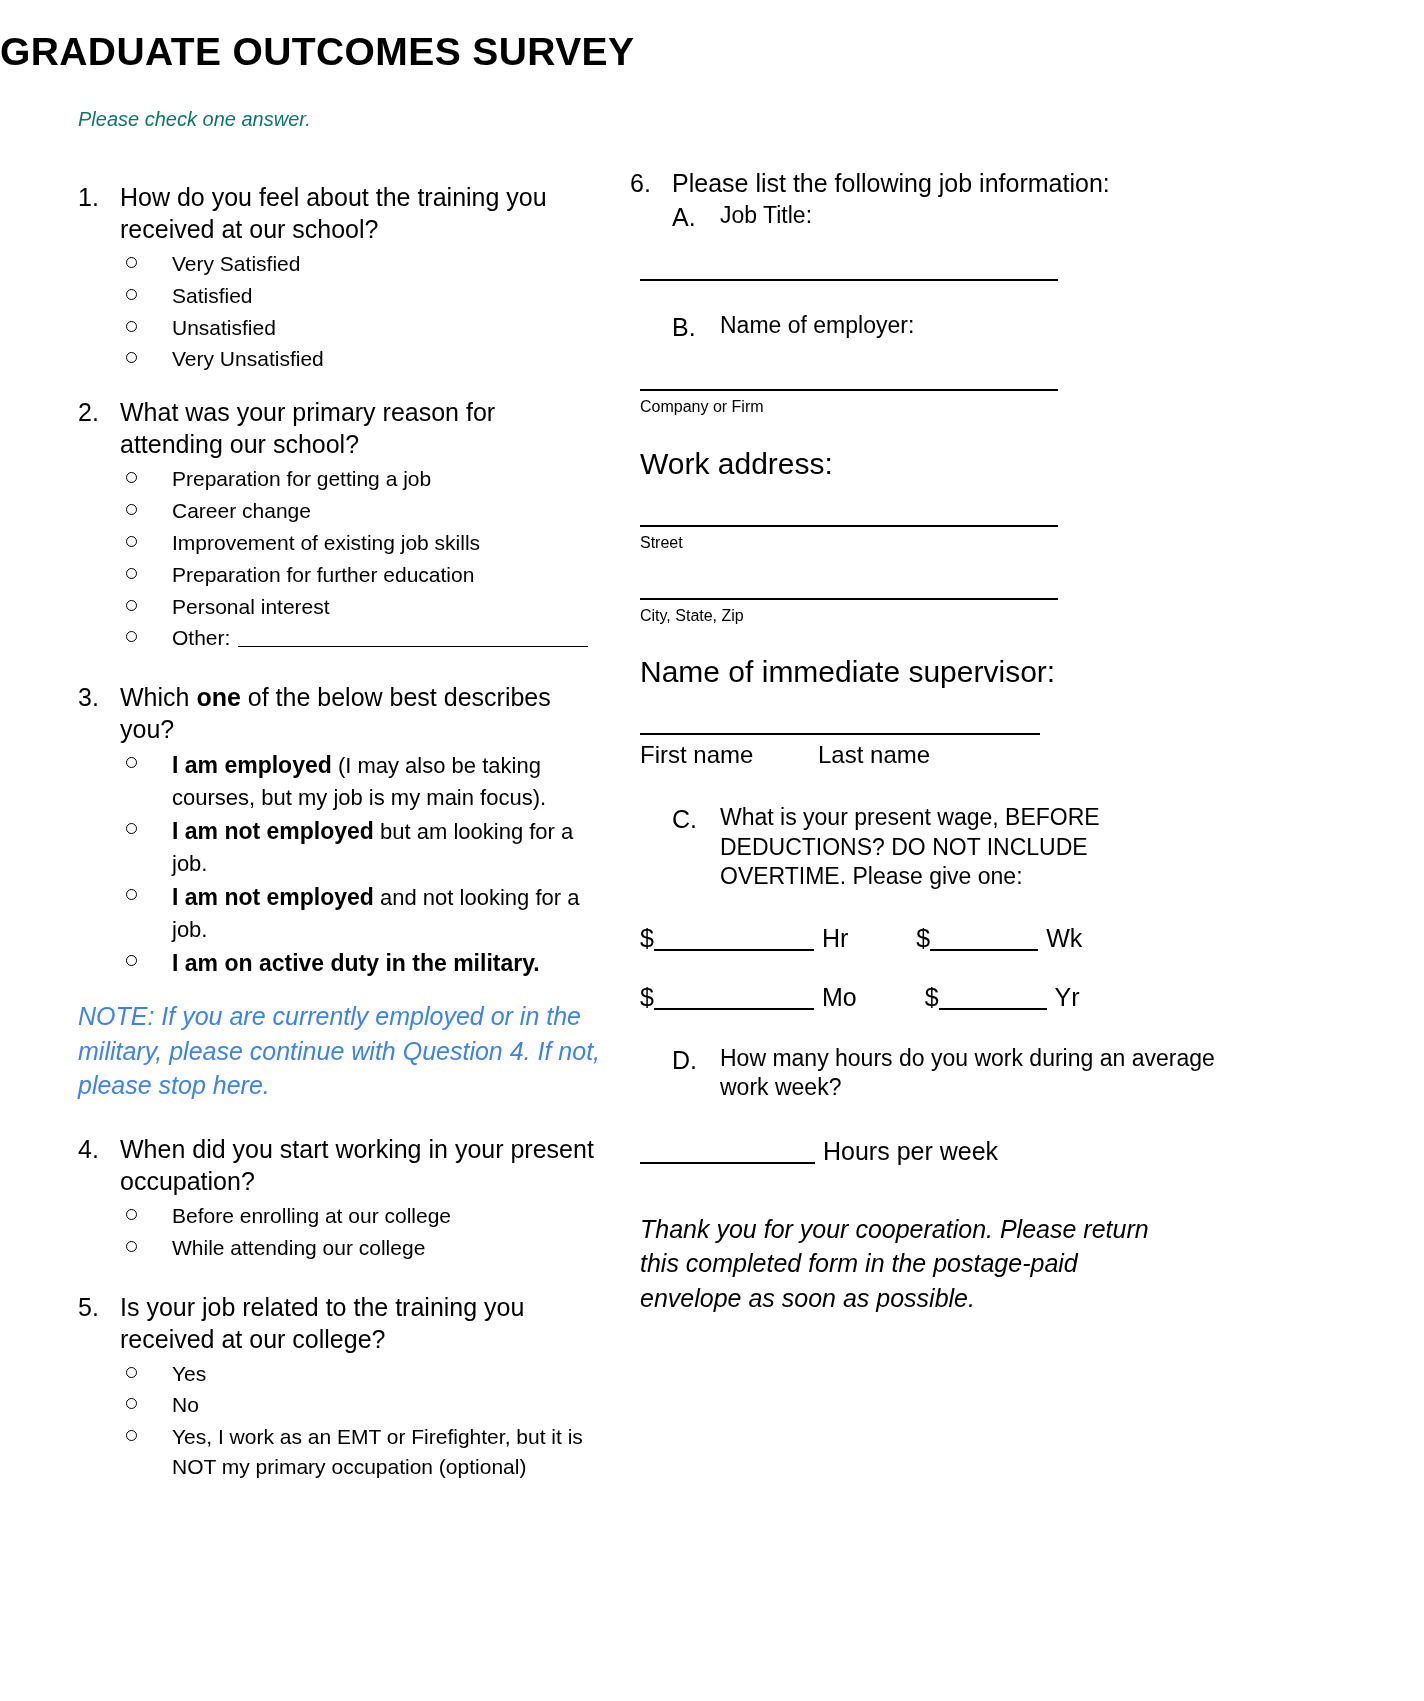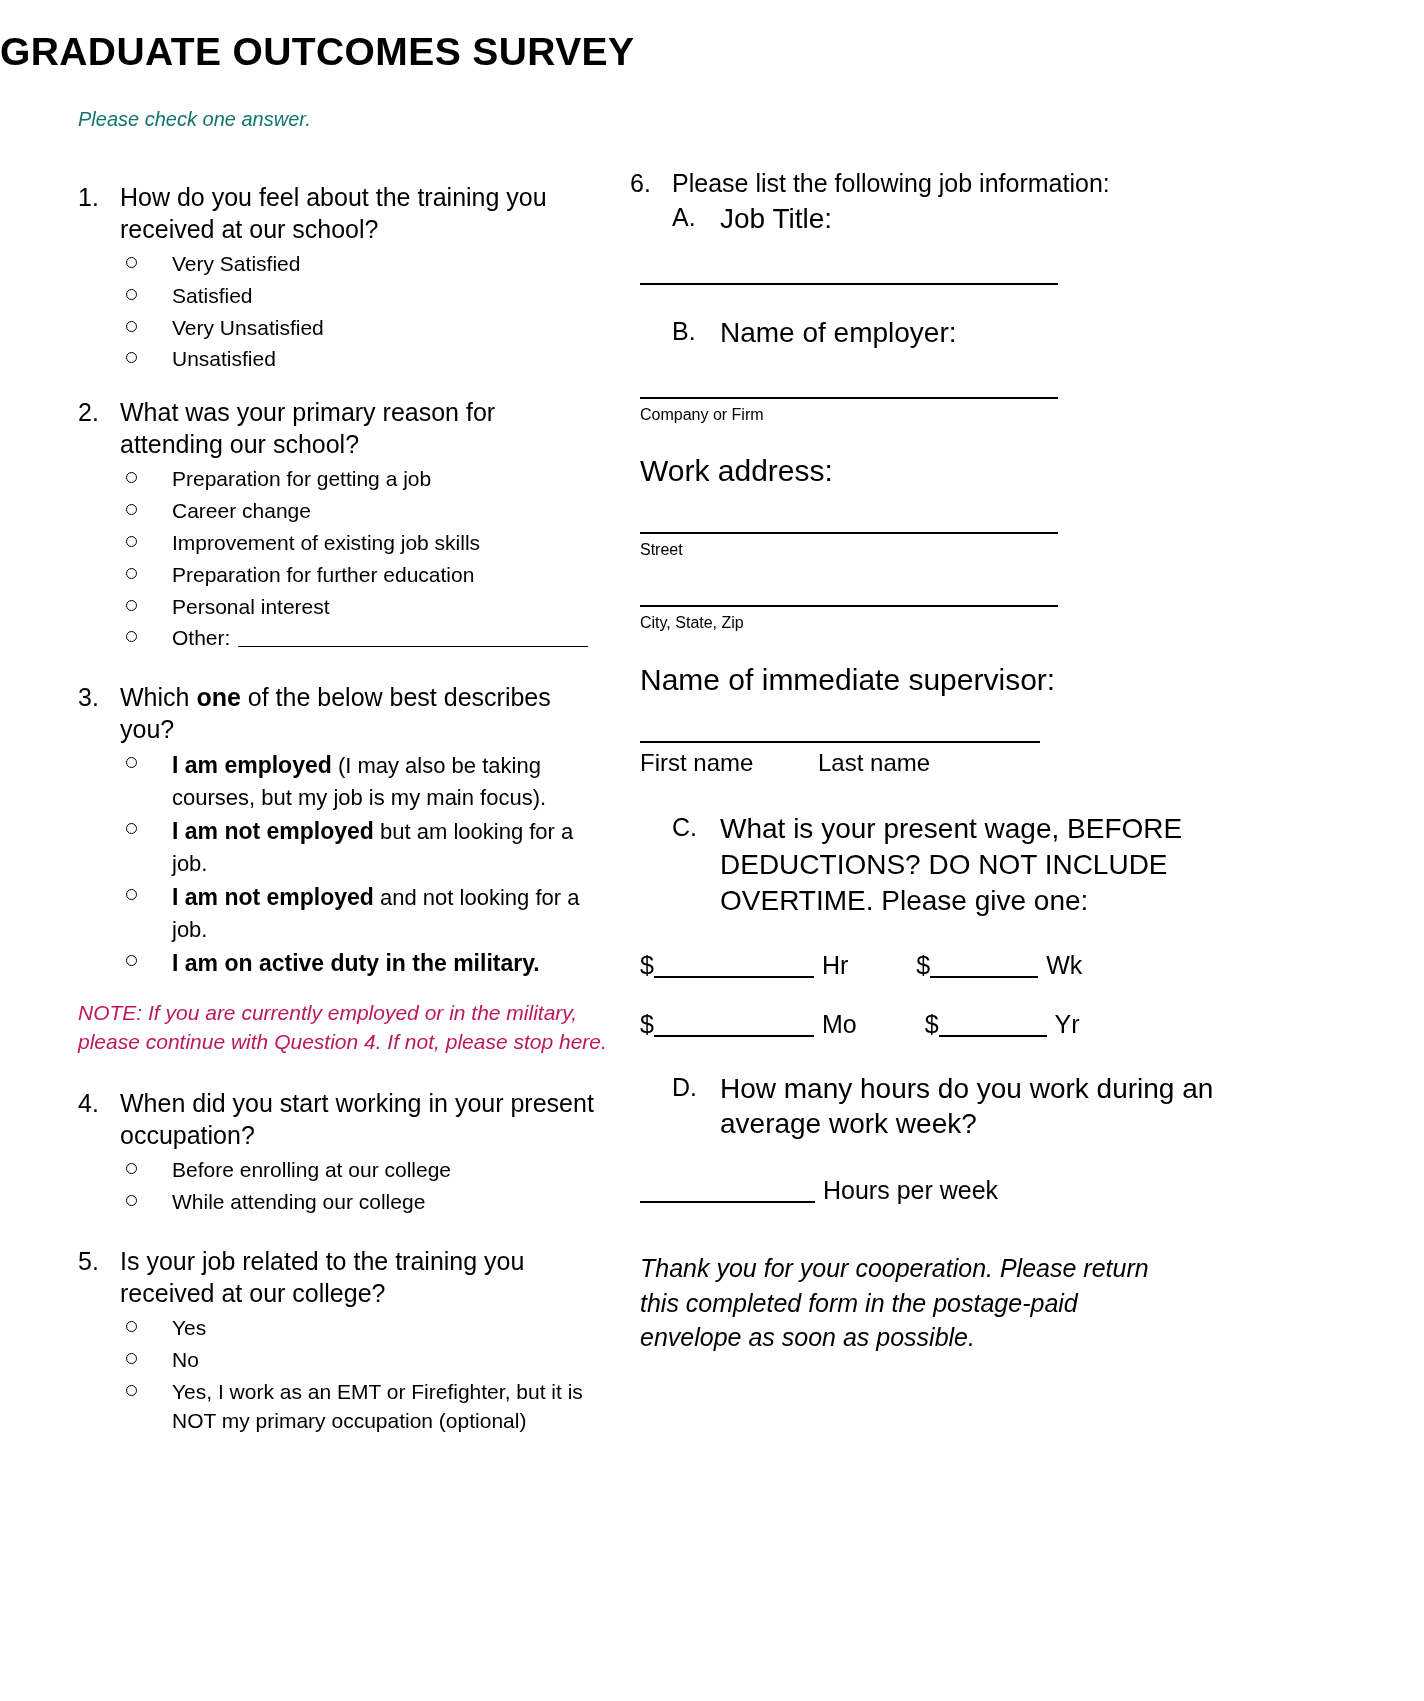--- a/index.html
+++ b/index.html
@@ -111,40 +111,40 @@
     display: inline-block;
     border-bottom: 1.6px solid #000;
     width: 350px;
     height: 18px;
     vertical-align: -2px;
     margin-left: 8px;
   }
 
   .note {
     font-style: italic;
-    font-size: 21px;
+    font-size: 25px;
     line-height: 1.38;
-    color: #be185d;
+    color: #3b82f6;
     margin: 20px 0 0 0;
     max-width: 530px;
   }
 
   
   .sub {
     display: flex;
     margin-top: 2px;
     padding-left: 42px;
   }
   .sub-letter {
     flex: 0 0 48px;
     font-size: 25px;
     line-height: 1.28;
   }
   .sub-text {
-    font-size: 28px;
+    font-size: 23px;
     line-height: 1.28;
     max-width: 470px;
   }
   .fill-rule {
     border-bottom: 2px solid #000;
     height: 0;
     margin: 46px 0 0 10px;
     width: 418px;
   }
   .fill-rule.short { width: 400px; }
@@ -231,25 +231,25 @@
         <div class="opt">
           <div class="opt-bullet"><span class="circ"></span></div>
           <div class="opt-label">Very Satisfied</div>
         </div>
         <div class="opt">
           <div class="opt-bullet"><span class="circ"></span></div>
           <div class="opt-label">Satisfied</div>
         </div>
         <div class="opt">
           <div class="opt-bullet"><span class="circ"></span></div>
+          <div class="opt-label">Unsatisfied</div>
+        </div>
+        <div class="opt">
+          <div class="opt-bullet"><span class="circ"></span></div>
           <div class="opt-label">Very Unsatisfied</div>
-        </div>
-        <div class="opt">
-          <div class="opt-bullet"><span class="circ"></span></div>
-          <div class="opt-label">Unsatisfied</div>
         </div>
       </div>
 
       <div class="q">
         <div class="q-num">2.</div>
         <div class="q-text">What was your primary reason for attending our school?</div>
       </div>
       <div class="opts">
         <div class="opt">
           <div class="opt-bullet"><span class="circ"></span></div>

